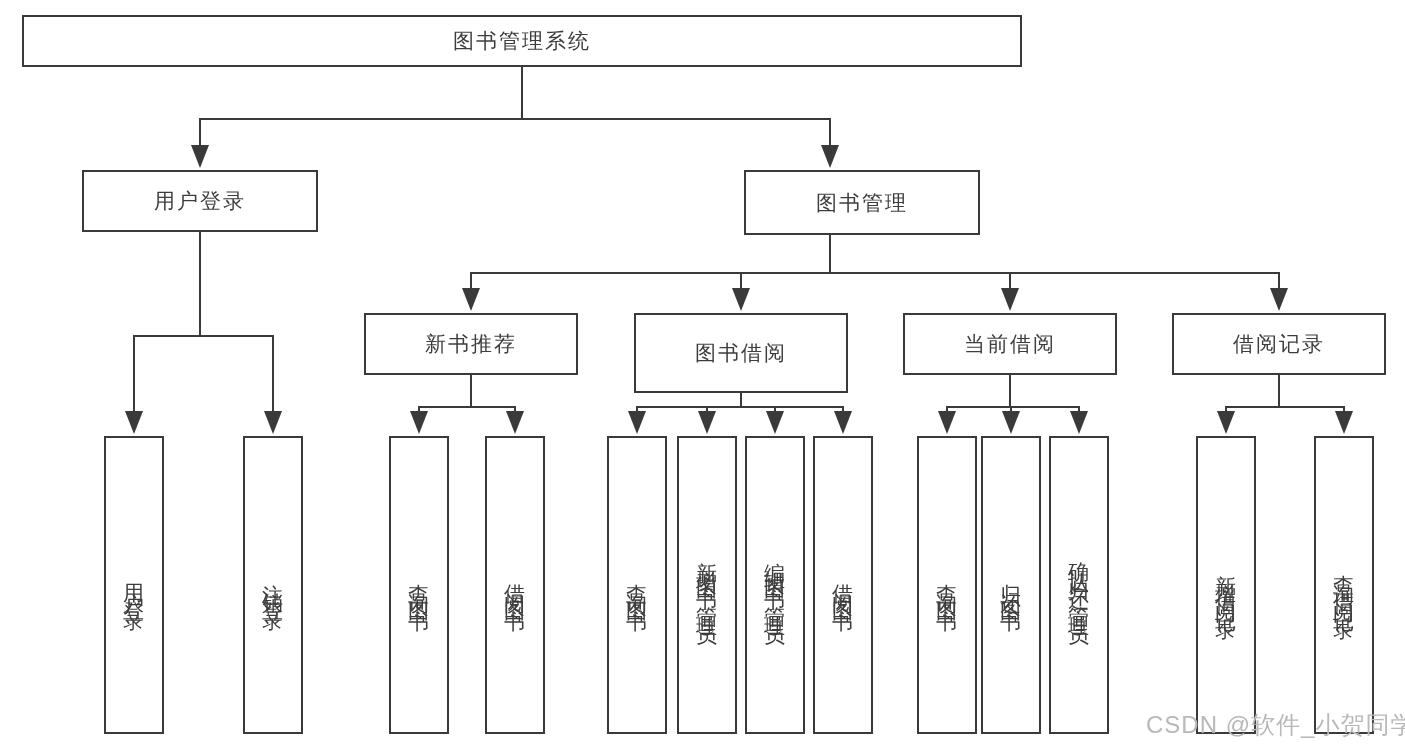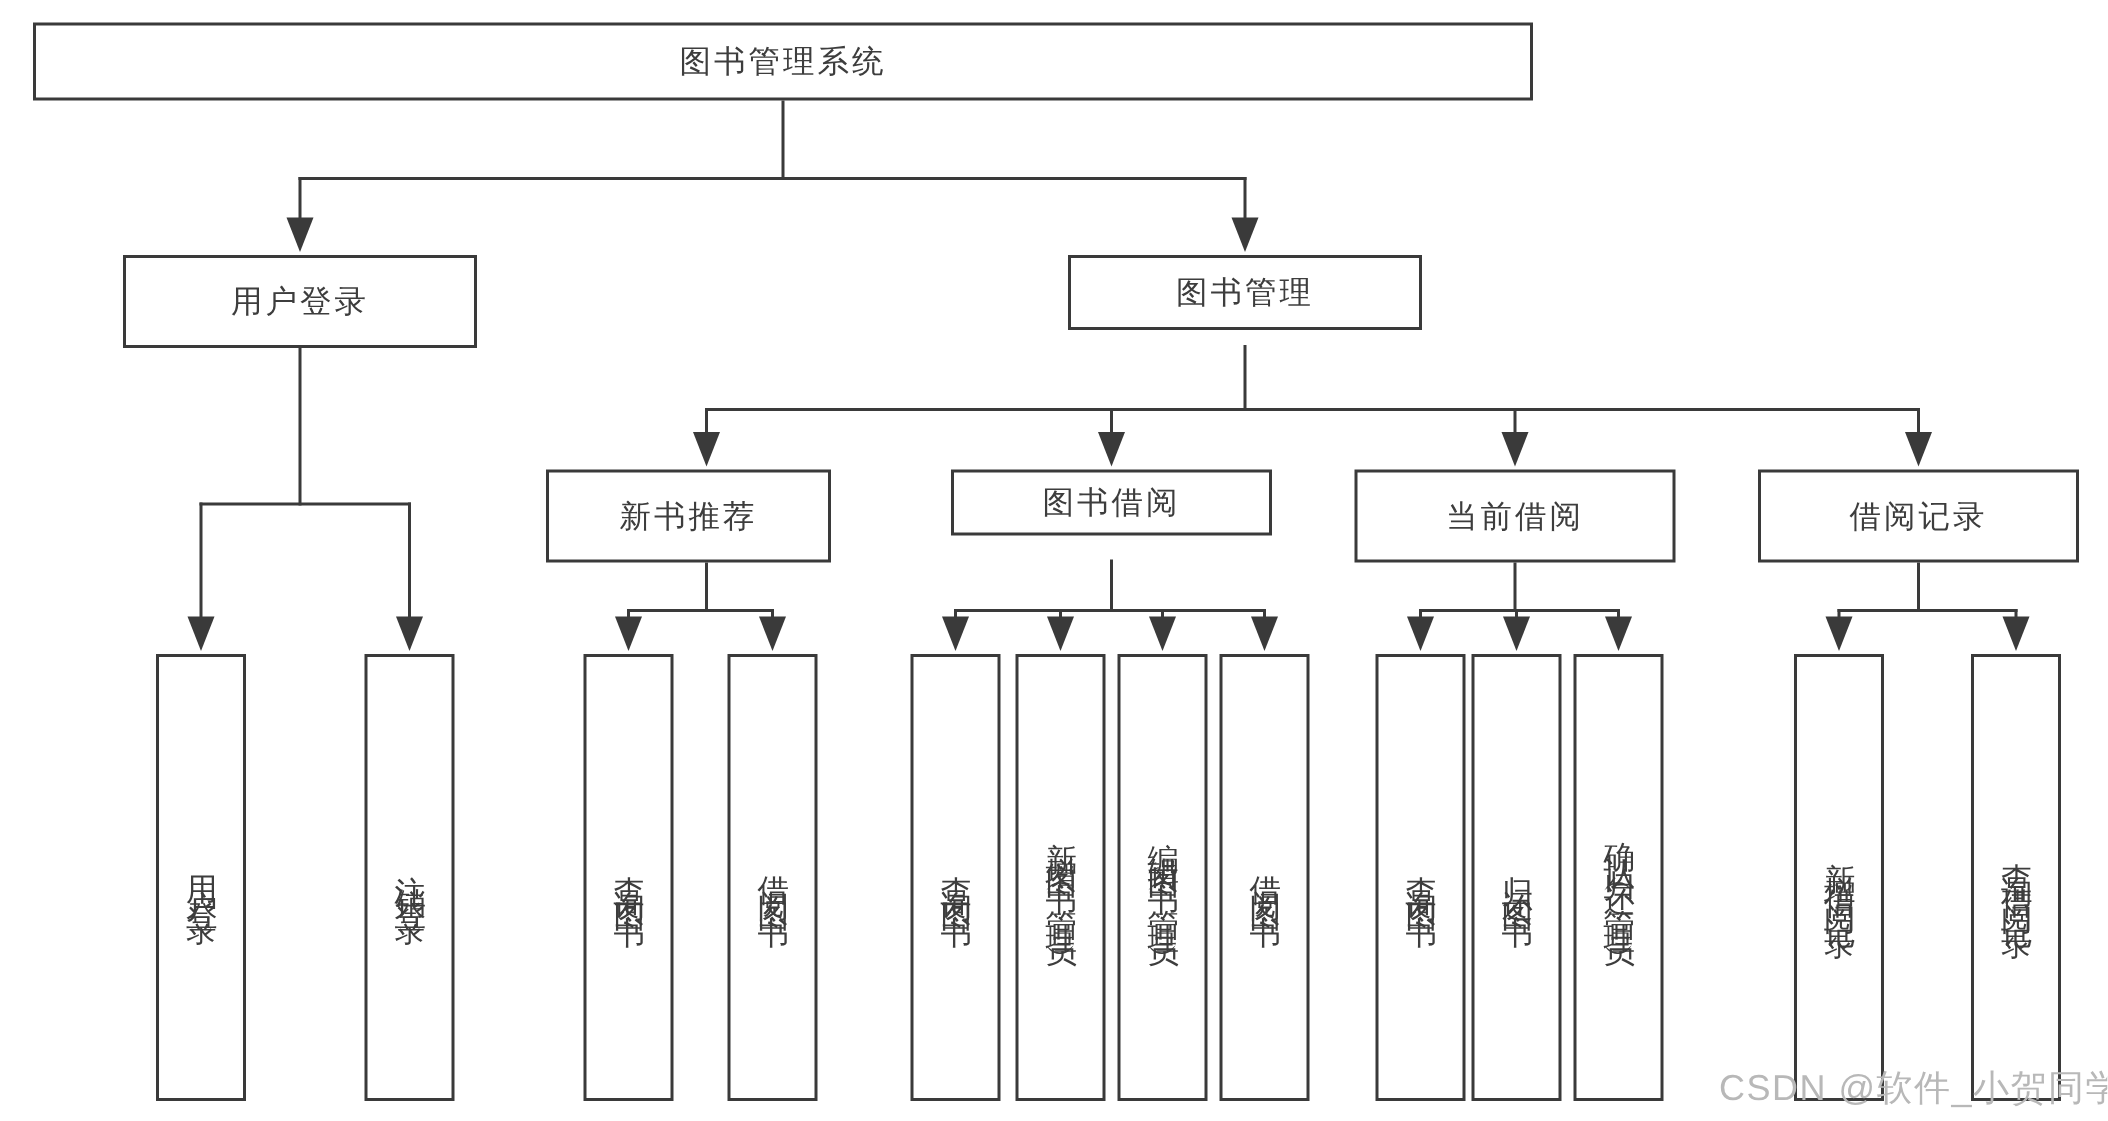--- a/index.html
+++ b/index.html
@@ -106,24 +106,24 @@
   <div class="vl" style="left:1278px;top:373px;height:35px"></div>
   <div class="hl" style="left:1225px;top:406px;width:120px"></div>
   <div class="vl" style="left:1225px;top:406px;height:8px"></div>
   <div class="vl" style="left:1343px;top:406px;height:8px"></div>
   <div class="ah" style="left:1217px;top:411px"></div>
   <div class="ah" style="left:1335px;top:411px"></div>
 
   <div class="box h" style="left:22px;top:15px;width:1000px;height:52px">图书管理系统</div>
 
   <div class="box h" style="left:82px;top:170px;width:236px;height:62px">用户登录</div>
-  <div class="box h" style="left:712px;top:170px;width:236px;height:50px">图书管理</div>
+  <div class="box h" style="left:744px;top:170px;width:236px;height:65px">图书管理</div>
 
-  <div class="box h" style="left:364px;top:313px;width:190px;height:62px">新书推荐</div>
-  <div class="box h" style="left:634px;top:313px;width:214px;height:44px">图书借阅</div>
+  <div class="box h" style="left:364px;top:313px;width:214px;height:62px">新书推荐</div>
+  <div class="box h" style="left:634px;top:313px;width:214px;height:80px">图书借阅</div>
   <div class="box h" style="left:1172px;top:313px;width:214px;height:62px">借阅记录</div>
   <div class="box h" style="left:903px;top:313px;width:214px;height:62px">当前借阅</div>
 
   <div class="box v" style="left:104px;top:436px;width:60px;height:298px">用户登录</div>
   <div class="box v" style="left:243px;top:436px;width:60px;height:298px">注销登录</div>
 
   <div class="box v" style="left:389px;top:436px;width:60px;height:298px">查询图书</div>
   <div class="box v" style="left:485px;top:436px;width:60px;height:298px">借阅图书</div>
 
   <div class="box v" style="left:607px;top:436px;width:60px;height:298px">查询图书</div>

